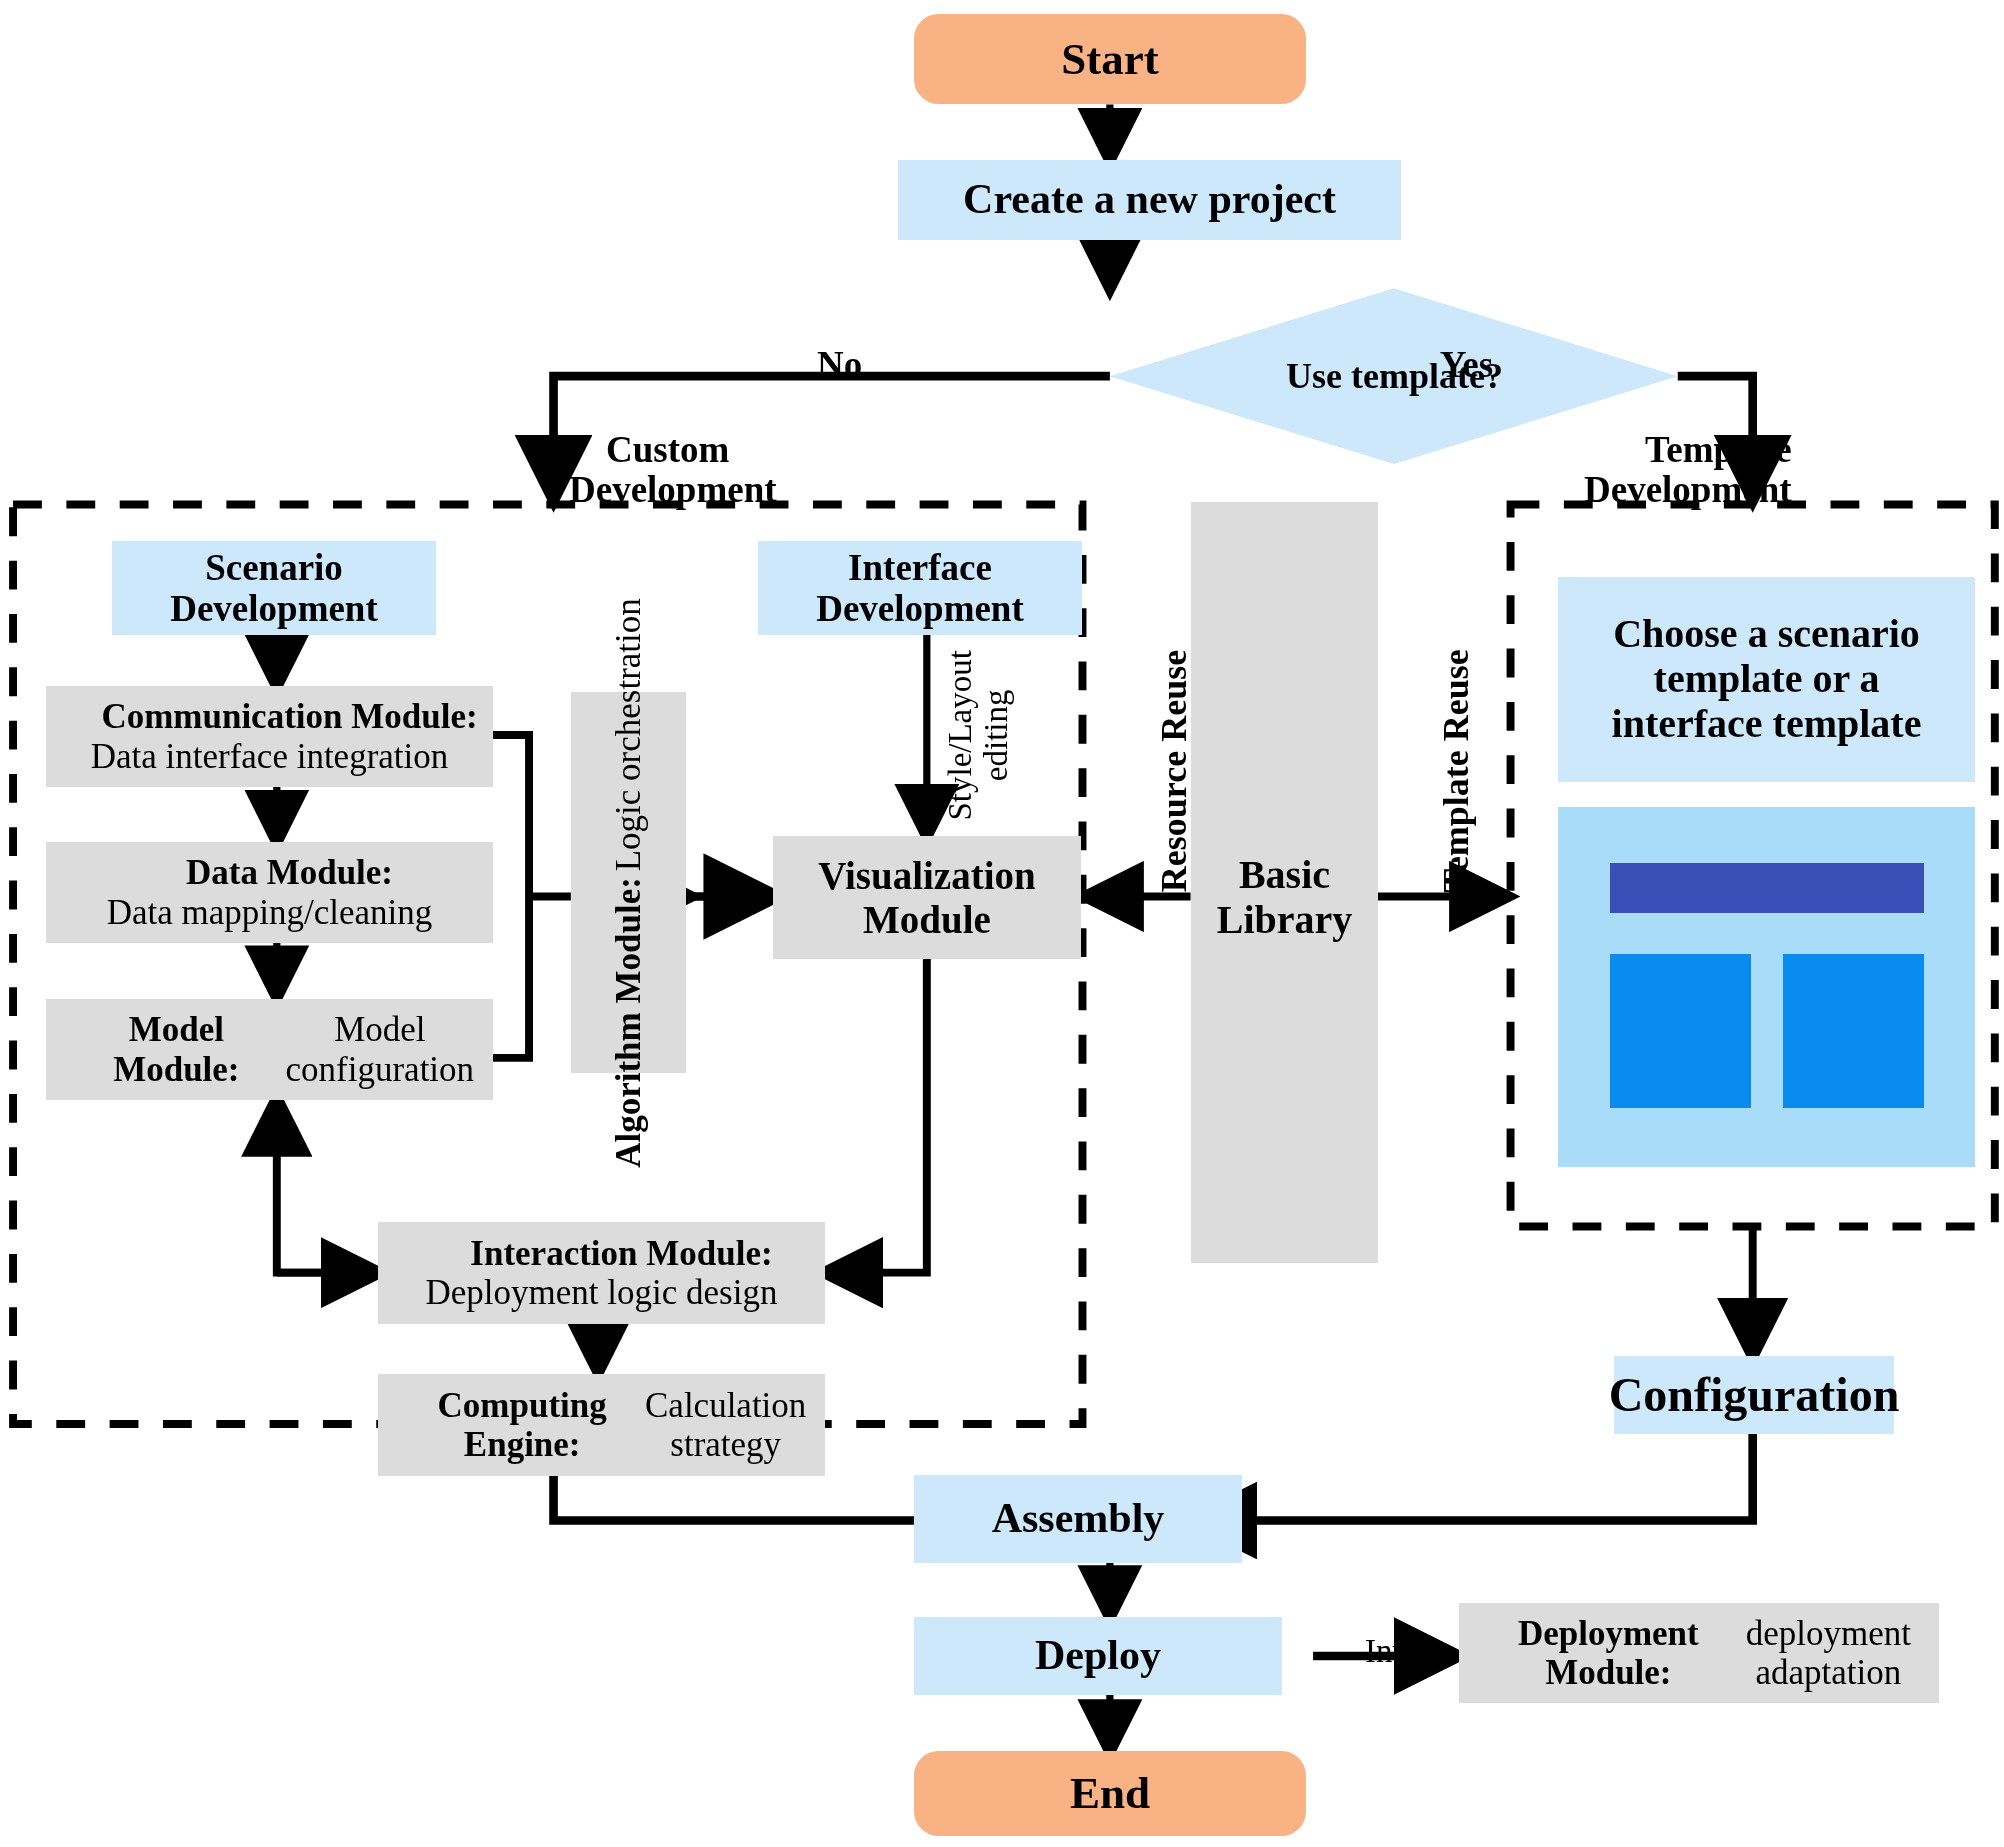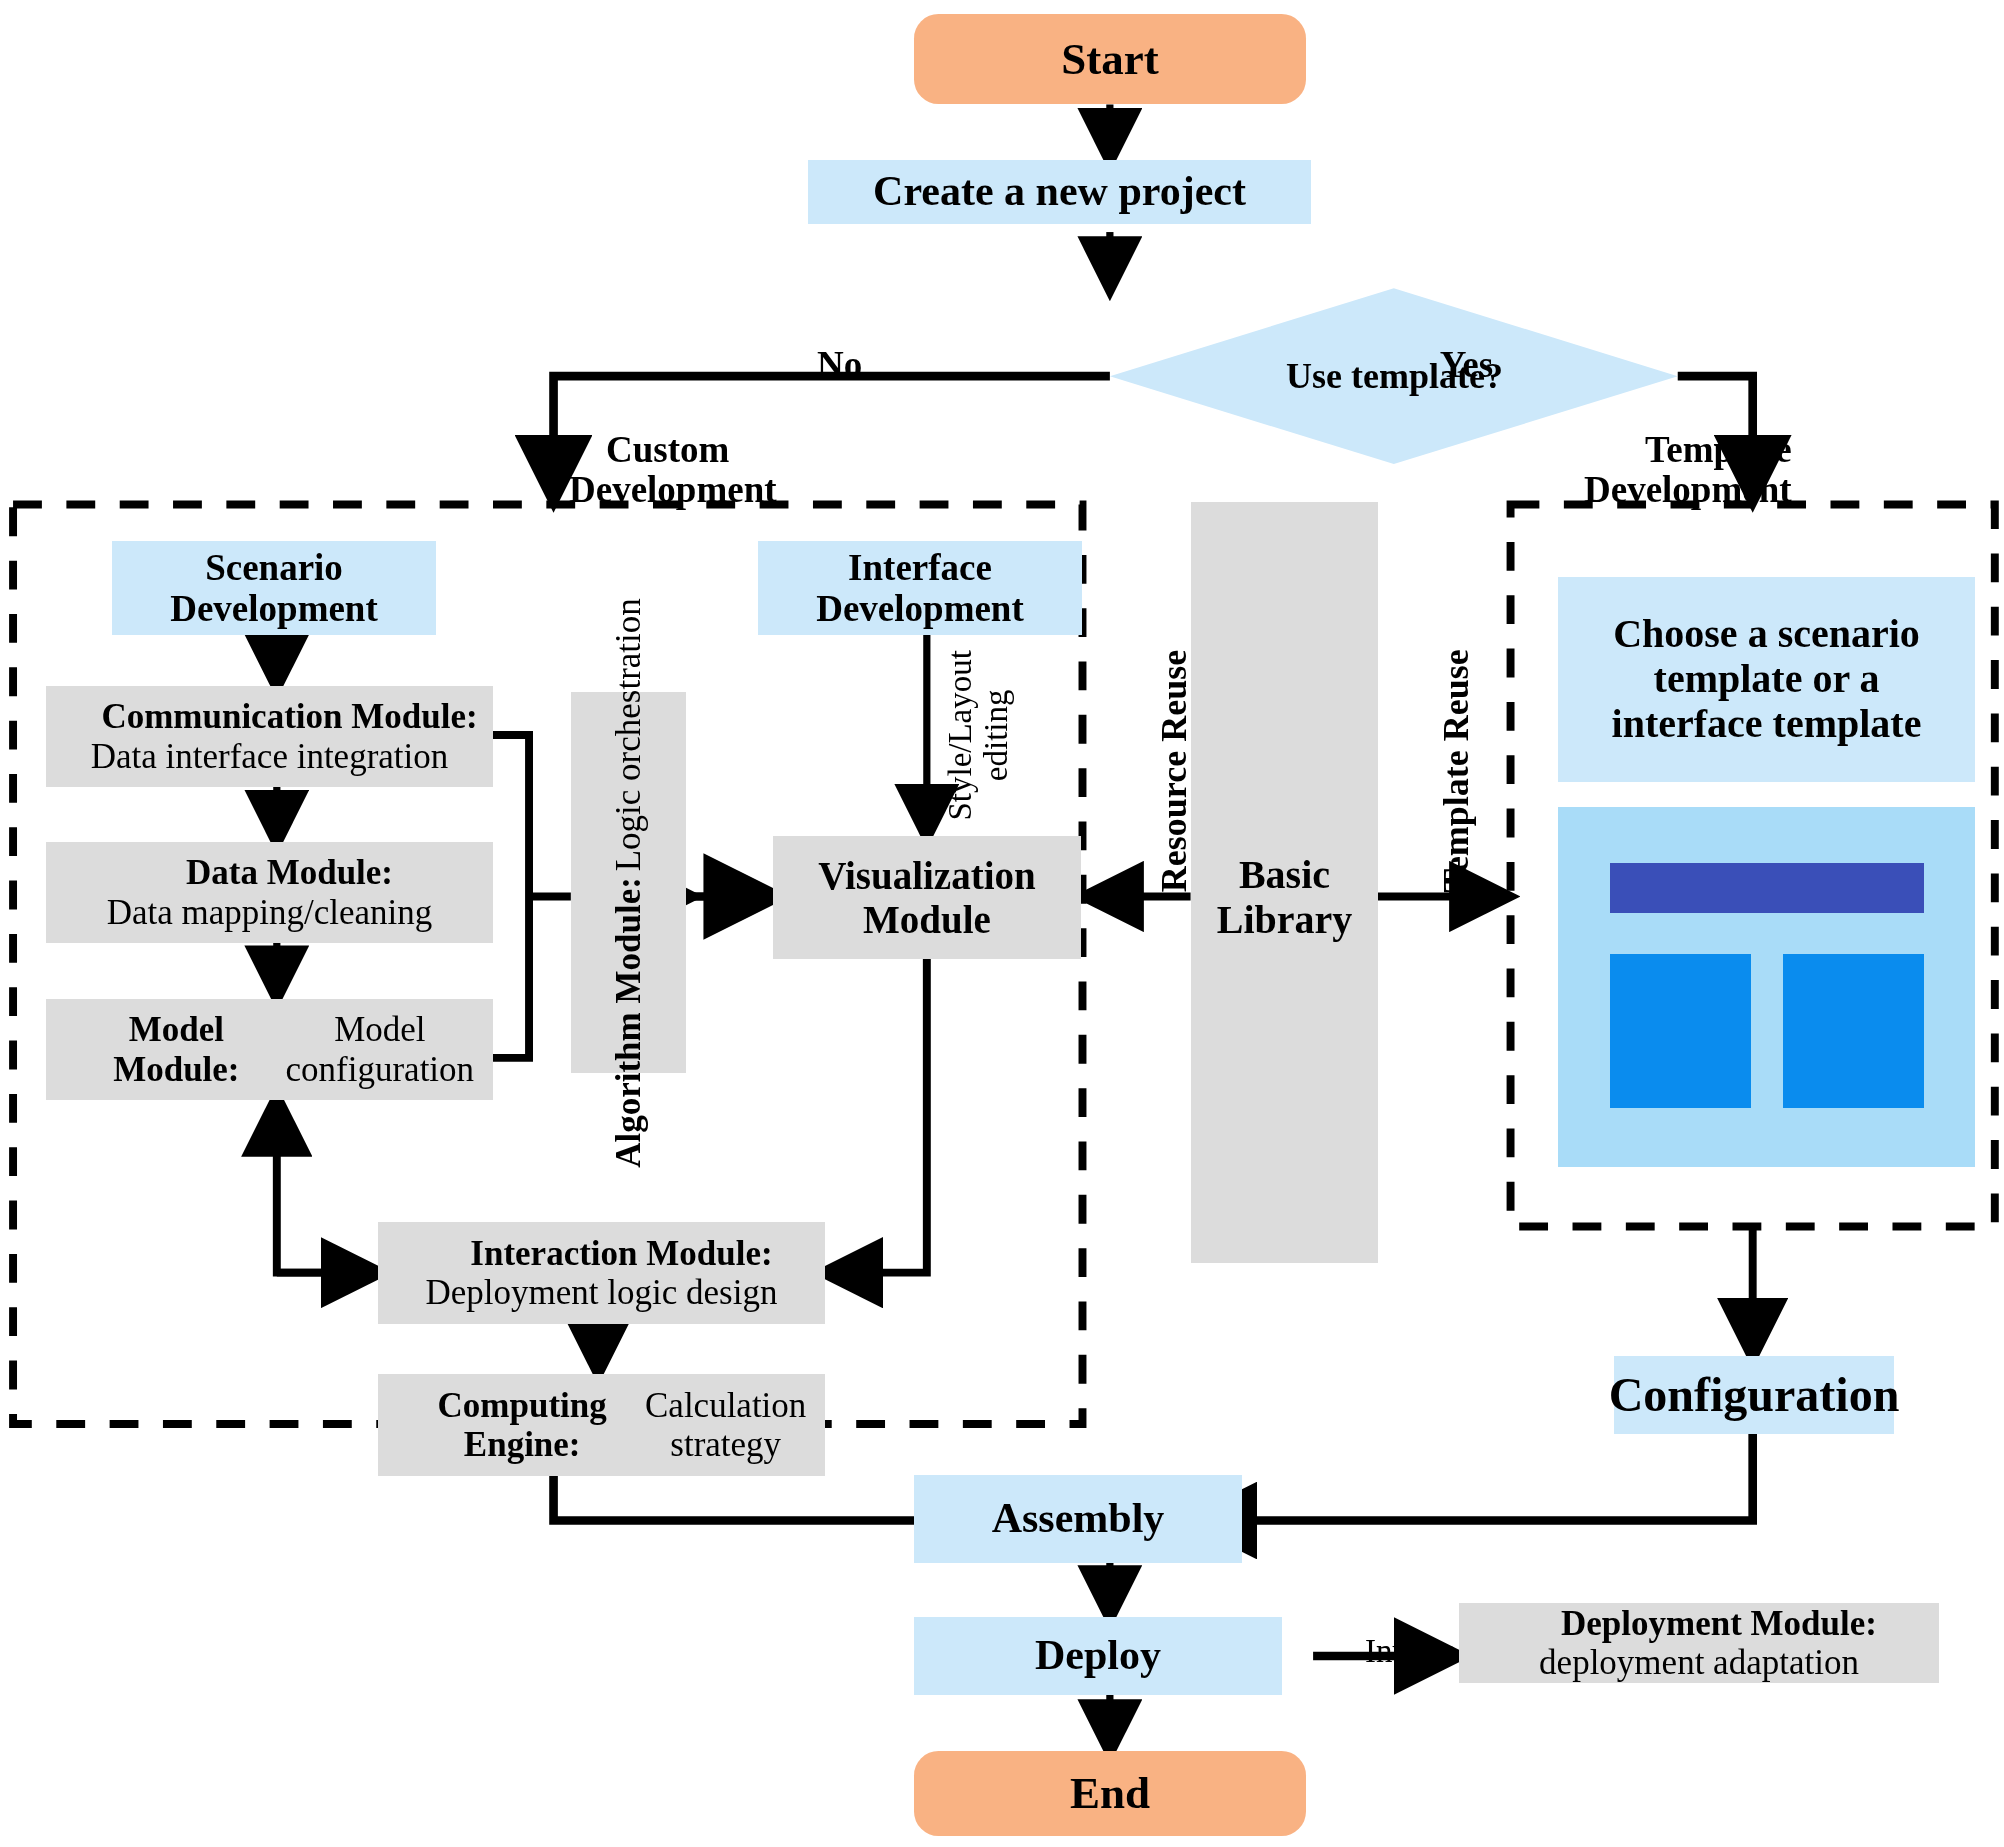--- a/index.html
+++ b/index.html
@@ -95,21 +95,21 @@
 
     <path d="M1540,2352 L1540,2430" stroke="#000" stroke-width="10" fill="none" marker-end="url(#ah)"></path>
 
     <path d="M1822,2298 L2020,2298" stroke="#000" stroke-width="12" fill="none" marker-end="url(#ah)"></path>
   </svg>
 
   <div class="node term" style="left:914px;top:14.4px;width:392px;height:90px;">
     <span>Start</span>
   </div>
 
-  <div class="node blue" style="left:808px;top:160px;width:503px;height:64px;">
+  <div class="node blue" style="left:898px;top:160px;width:503px;height:80px;">
     <span>Create a new project</span>
   </div>
 
   <div class="node diamond-label" style="left:1168px;top:347px;width:453px;height:58px;background:transparent;">
     <span>Use template?</span>
   </div>
 
   <div class="edge-label" style="left:780px;top:304px;">
     <span>No</span>
   </div>
@@ -214,21 +214,21 @@
   </div>
 
   <div class="node blue" style="left:914px;top:1617px;width:368px;height:78px;text-align:right;">
     <span>Deploy</span>
   </div>
 
   <div class="edge-label plain" style="left:1332px;top:1597px;">
     <span>Invoke</span>
   </div>
 
-  <div class="node gray" style="left:1459px;top:1603px;width:480px;height:80px;flex-direction:column;">
+  <div class="node gray" style="left:1459px;top:1603px;width:480px;height:100px;flex-direction:row;">
     <span class="ttl">Deployment Module:</span>
     <span class="sub">deployment adaptation</span>
   </div>
 
   <div class="node term" style="left:914px;top:1751px;width:392px;height:85px;">
     <span>End</span>
   </div>
 
 </div>
 

